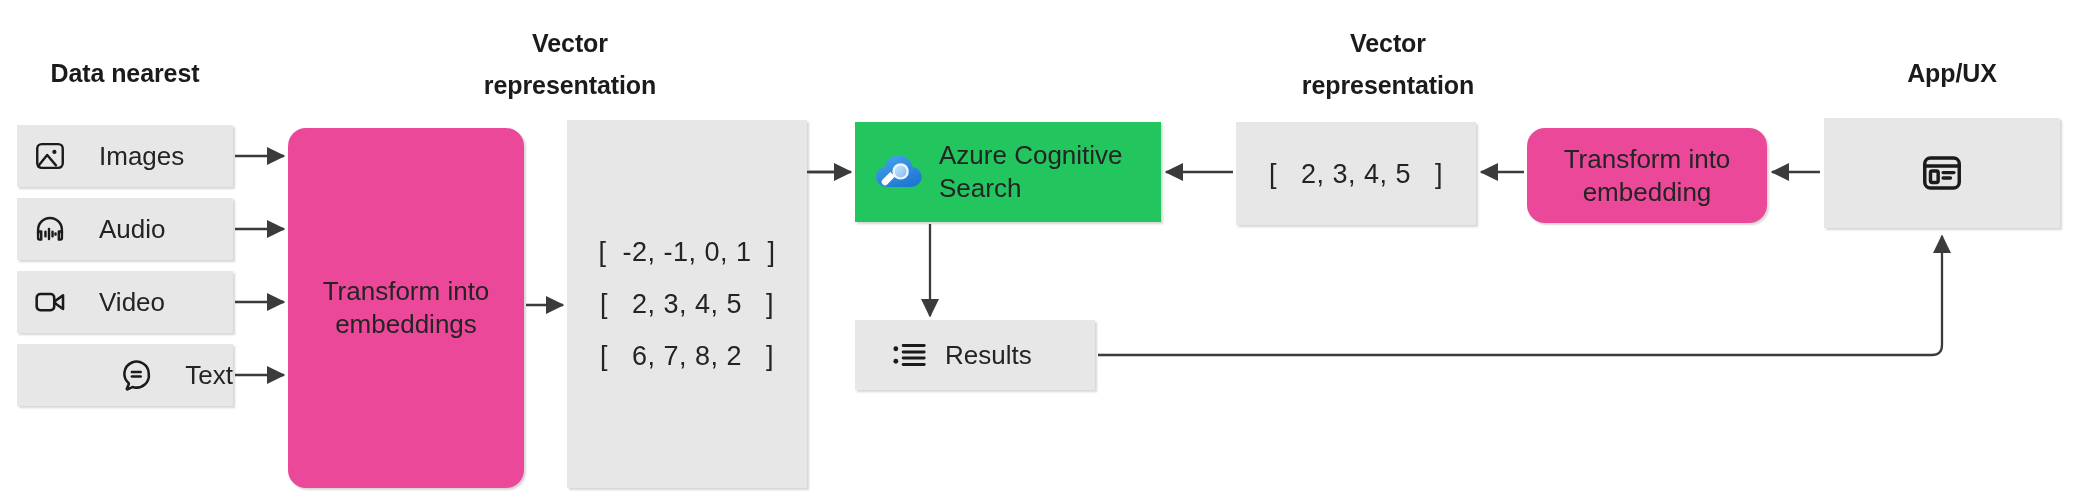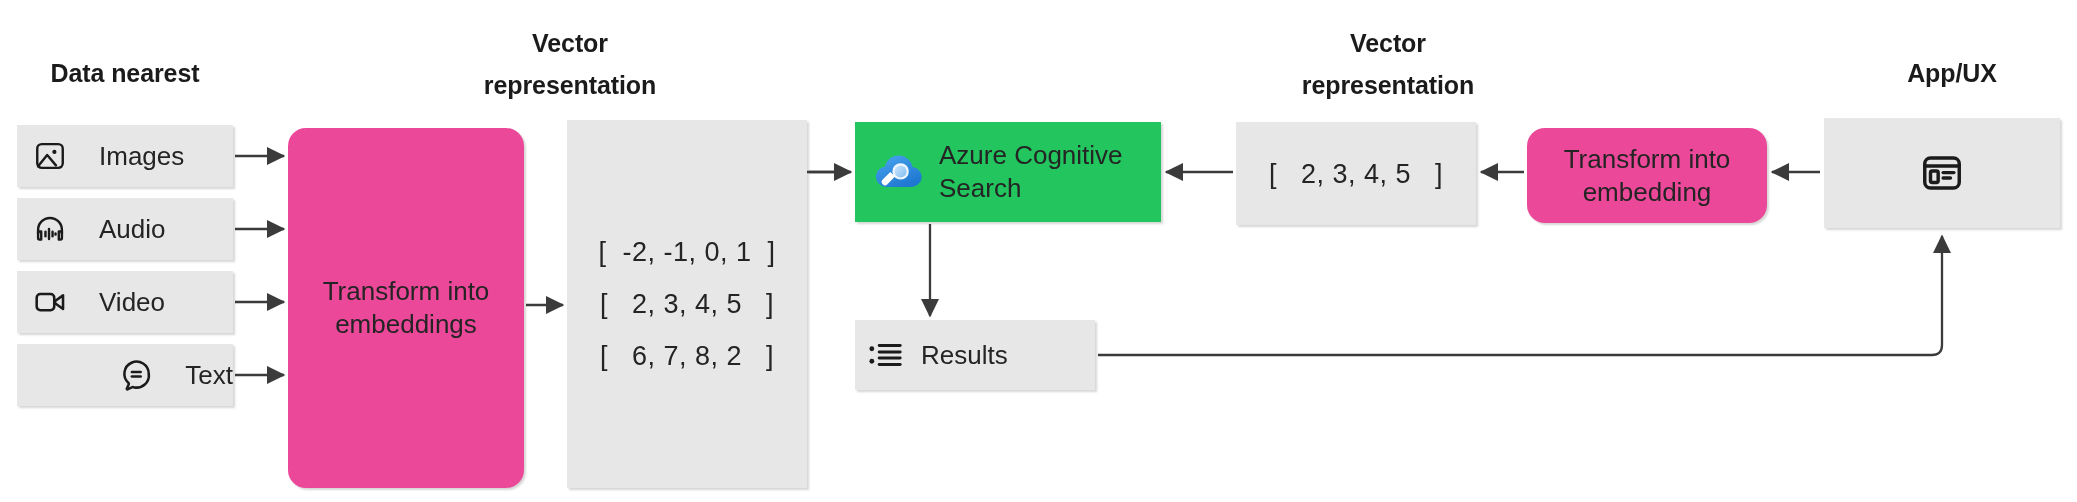--- a/index.html
+++ b/index.html
@@ -189,21 +189,21 @@
         <path d="M14.6 41 C7.8 41 3 36.6 3 30.8 C3 25.6 6.9 21.3 12 20.7 C13.2 14.3 18.9 9.6 25.7 9.6 C32.6 9.6 38.4 14.5 39.4 21.1 C44.6 21.7 48.6 25.9 48.6 31 C48.6 36.6 43.9 41 37.4 41 Z" fill="url(#acsCloud)"></path>
         <circle cx="27.6" cy="25.4" r="8.2" fill="#ffffff" opacity="0.92"></circle>
         <circle cx="27.6" cy="25.4" r="6.0" fill="url(#acsLens)"></circle>
         <path d="M22.0 30.6 L14.4 38.2 a3.3 3.3 0 0 1 -4.7 -4.7 L17.3 25.9 Z" fill="#ffffff"></path>
       </svg>
     </span>
     <span class="label" style="white-space:pre-line;">Azure Cognitive
 Search</span>
   </div>
 
-  <div class="node gray chip" style="left:855px; top:320px; width:240px; height:70px; padding-left:12px; gap:16px;">
+  <div class="node gray chip" style="left:855px; top:320px; width:240px; height:70px; padding-left:36px; gap:16px;">
     <span class="icon">
       <svg width="38" height="34" viewBox="0 0 26 24" fill="none" stroke="#1b1b1b" stroke-width="2.1" stroke-linecap="round">
         <circle cx="3.0" cy="7.6" r="1.7" fill="#1b1b1b" stroke="none"></circle>
         <circle cx="3.0" cy="16.4" r="1.7" fill="#1b1b1b" stroke="none"></circle>
         <path d="M8.2 5.3 H23.0"></path>
         <path d="M8.2 9.9 H23.0"></path>
         <path d="M8.2 14.1 H23.0"></path>
         <path d="M8.2 18.7 H23.0"></path>
       </svg>
     </span>

